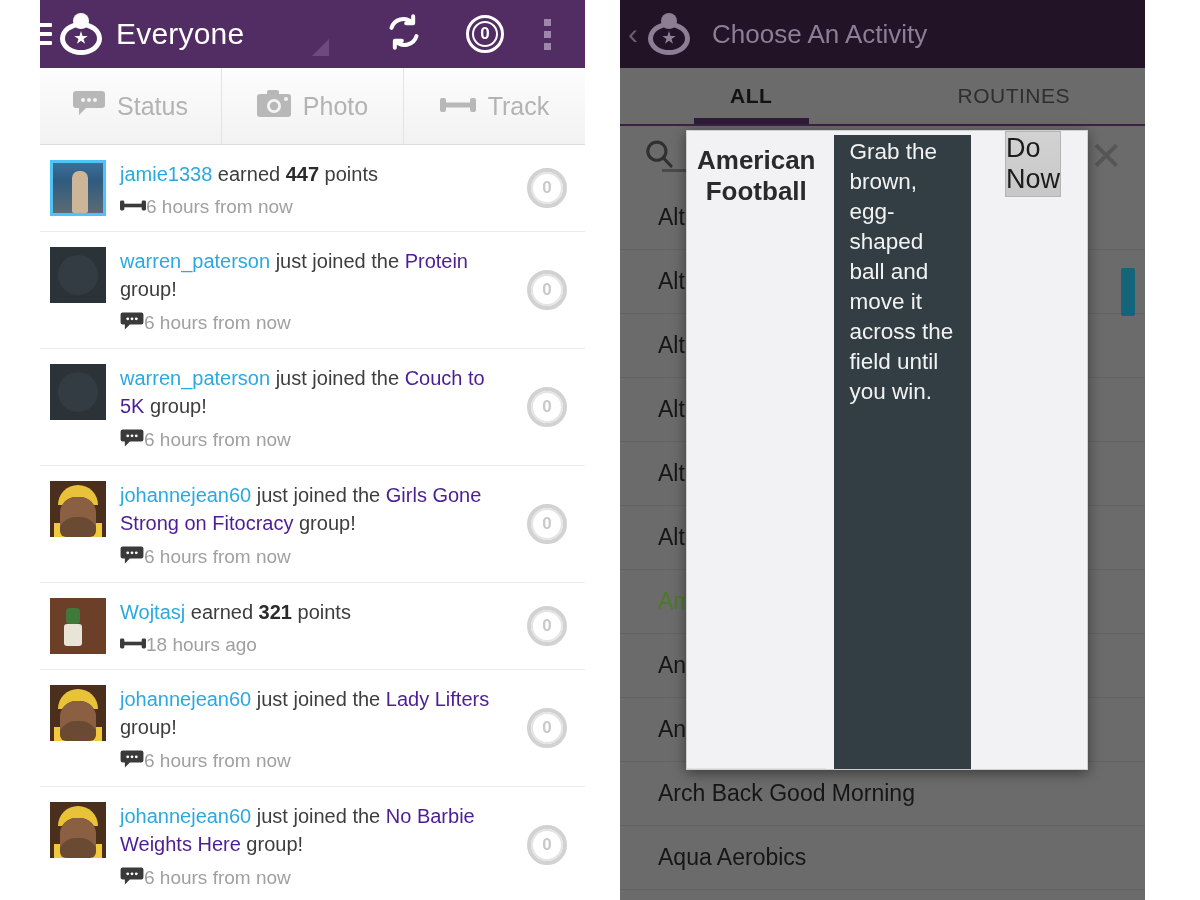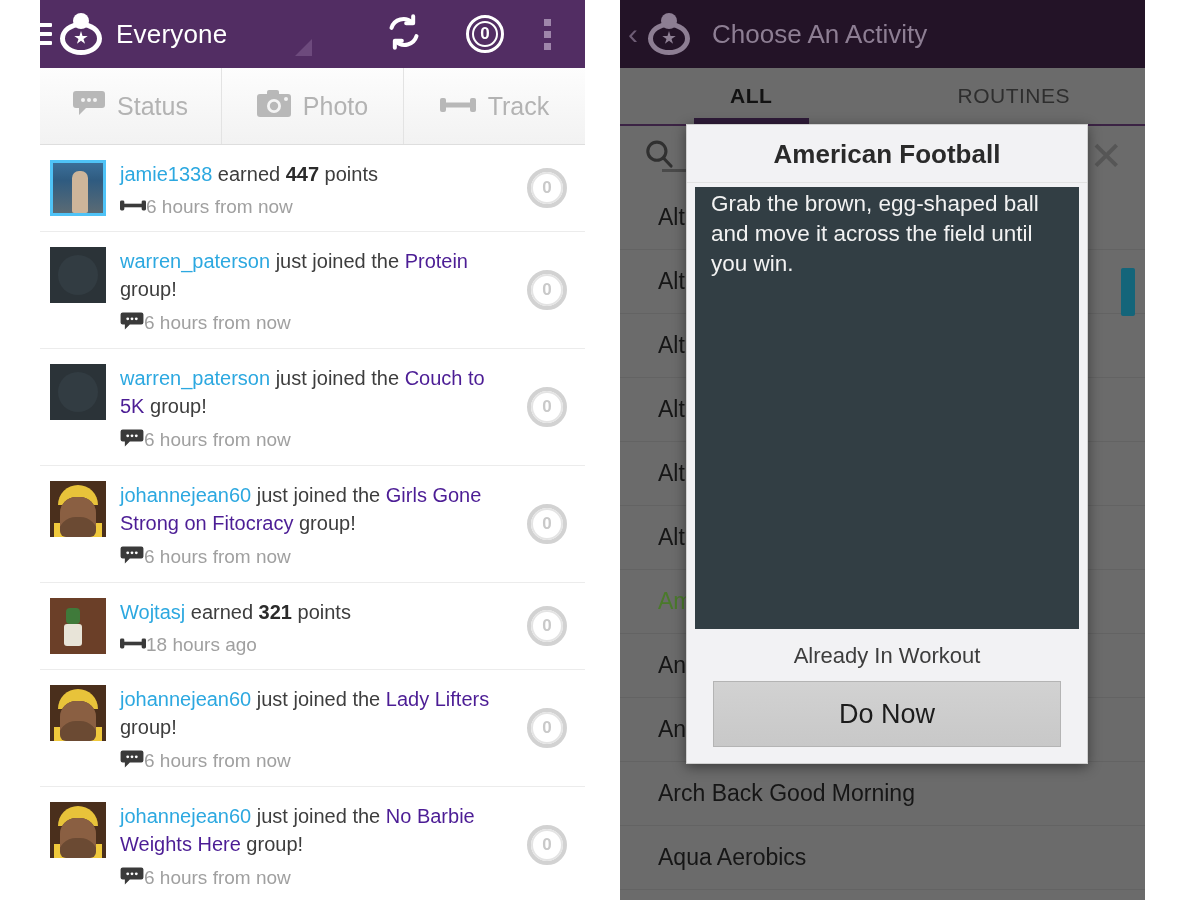--- a/index.html
+++ b/index.html
@@ -41,21 +41,21 @@
     position:absolute; left:0px; top:9px; width:42px; height:33px;
     border:5px solid #fff; border-radius:50%;
     background:transparent;
   }
   .logo-mark .ring:after {
     content:""; position:absolute; left:9px; top:4px; width:14px;height:14px;
     background:#fff;
     clip-path: polygon(50% 0%, 61% 35%, 98% 35%, 68% 57%, 79% 91%, 50% 70%, 21% 91%, 32% 57%, 2% 35%, 39% 35%);
   }
   .lp-title {
-    color:#fff; font-size: 26px; letter-spacing: .2px; white-space: nowrap;
+    color:#fff; font-size: 30px; letter-spacing: .2px; white-space: nowrap;
   }
   .dropdown-caret {
     width:0;height:0; margin-left:68px; margin-top:26px;
     border-left: 17px solid transparent;
     border-bottom: 17px solid #6d4a7d;
   }
   .appbar-spacer { flex: 1 1 auto; }
   .refresh-icon { margin-right: 42px; }
   .points-badge {
     width:38px;height:38px;border-radius:50%;
@@ -193,26 +193,26 @@
     border-bottom: 1px solid #636363;
   }
   .activity-row.selected { color:#4a7a2a; }
   .rp-scrollbar {
     position:absolute; right: 10px; top: 268px;
     width: 14px; height: 48px; background:#14657a; border-radius:2px;
   }
 
   
   .modal {
-    position:absolute; left: 686px; top: 124px;
+    position:absolute; left: 686px; top: 130px;
     width: 402px; height: 640px;
     background:#f2f2f4;
     border: 1px solid #d0d0d0;
     box-shadow: 0 3px 12px rgba(0,0,0,.45);
-    display:flex; flex-direction:column;
+    display:flex; flex-direction:row;
     z-index: 20;
   }
   .modal-title {
     text-align:center; font-size: 26px; font-weight:bold; color:#2a2a2a;
     padding: 14px 10px 12px; border-bottom:1px solid #e2e2e2;
   }
   .modal-desc {
     margin: 4px 8px 0; flex: 1 1 auto;
     background:#323e44; color:#f2f2f2;
     padding: 2px 16px; font-size: 22.5px; line-height: 30px;
@@ -496,20 +496,19 @@
           <span>Aqua Aerobics</span>
         </div>
       </div>
 
     <div class="rp-scrollbar"></div>
   </div>
 
   <div class="modal">
     <div class="modal-title">American Football</div>
     <div class="modal-desc">Grab the brown, egg-shaped ball and move it across the field until you win.</div>
-    <div class="modal-status">Already In Workout</div>
     <div class="modal-btn">Do Now</div>
   </div>
 
   <div class="gutter-left"></div>
   <div class="gutter-mid"></div>
   <div class="gutter-right"></div>
 </div>
 
 </body></html>

